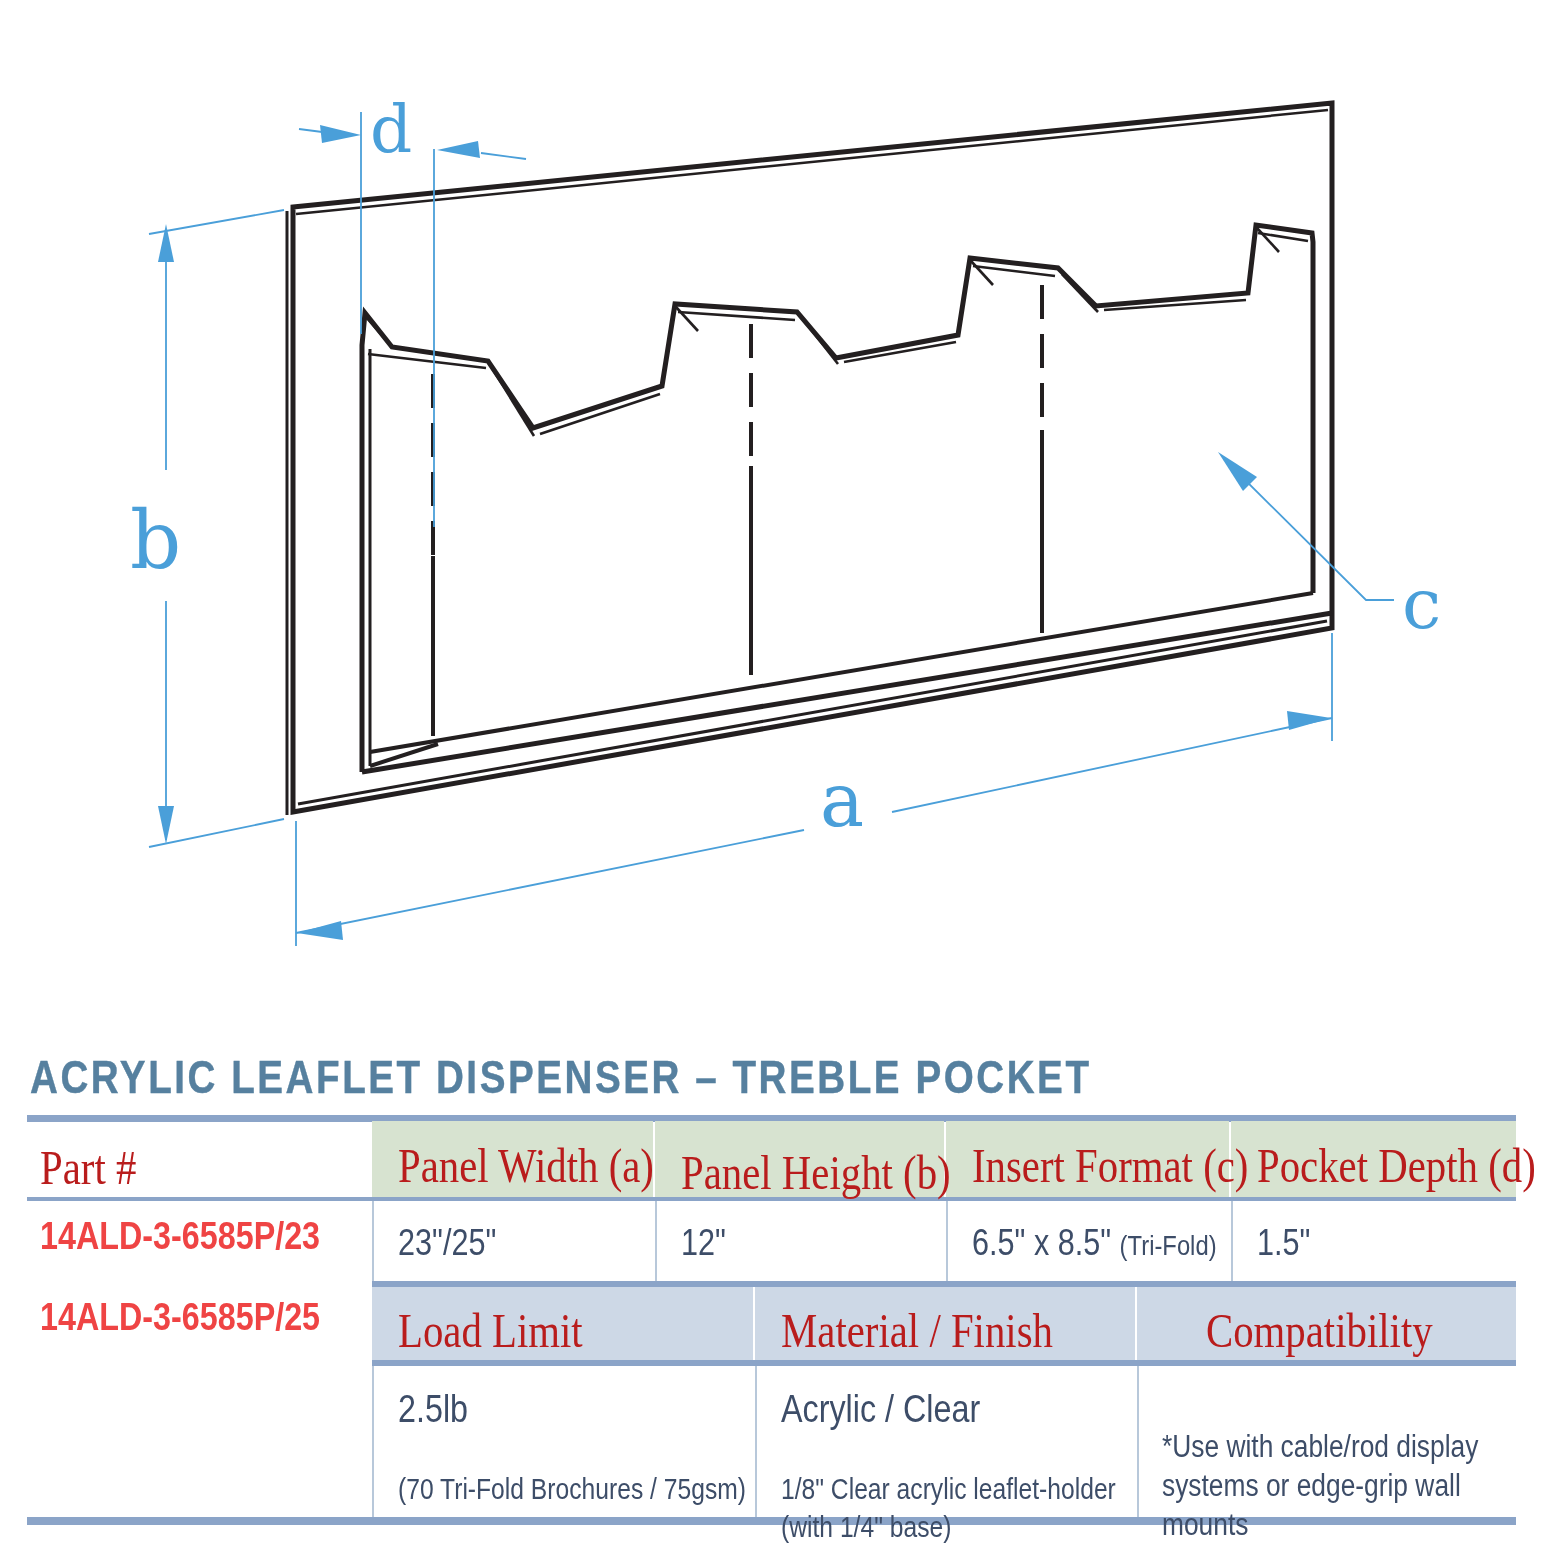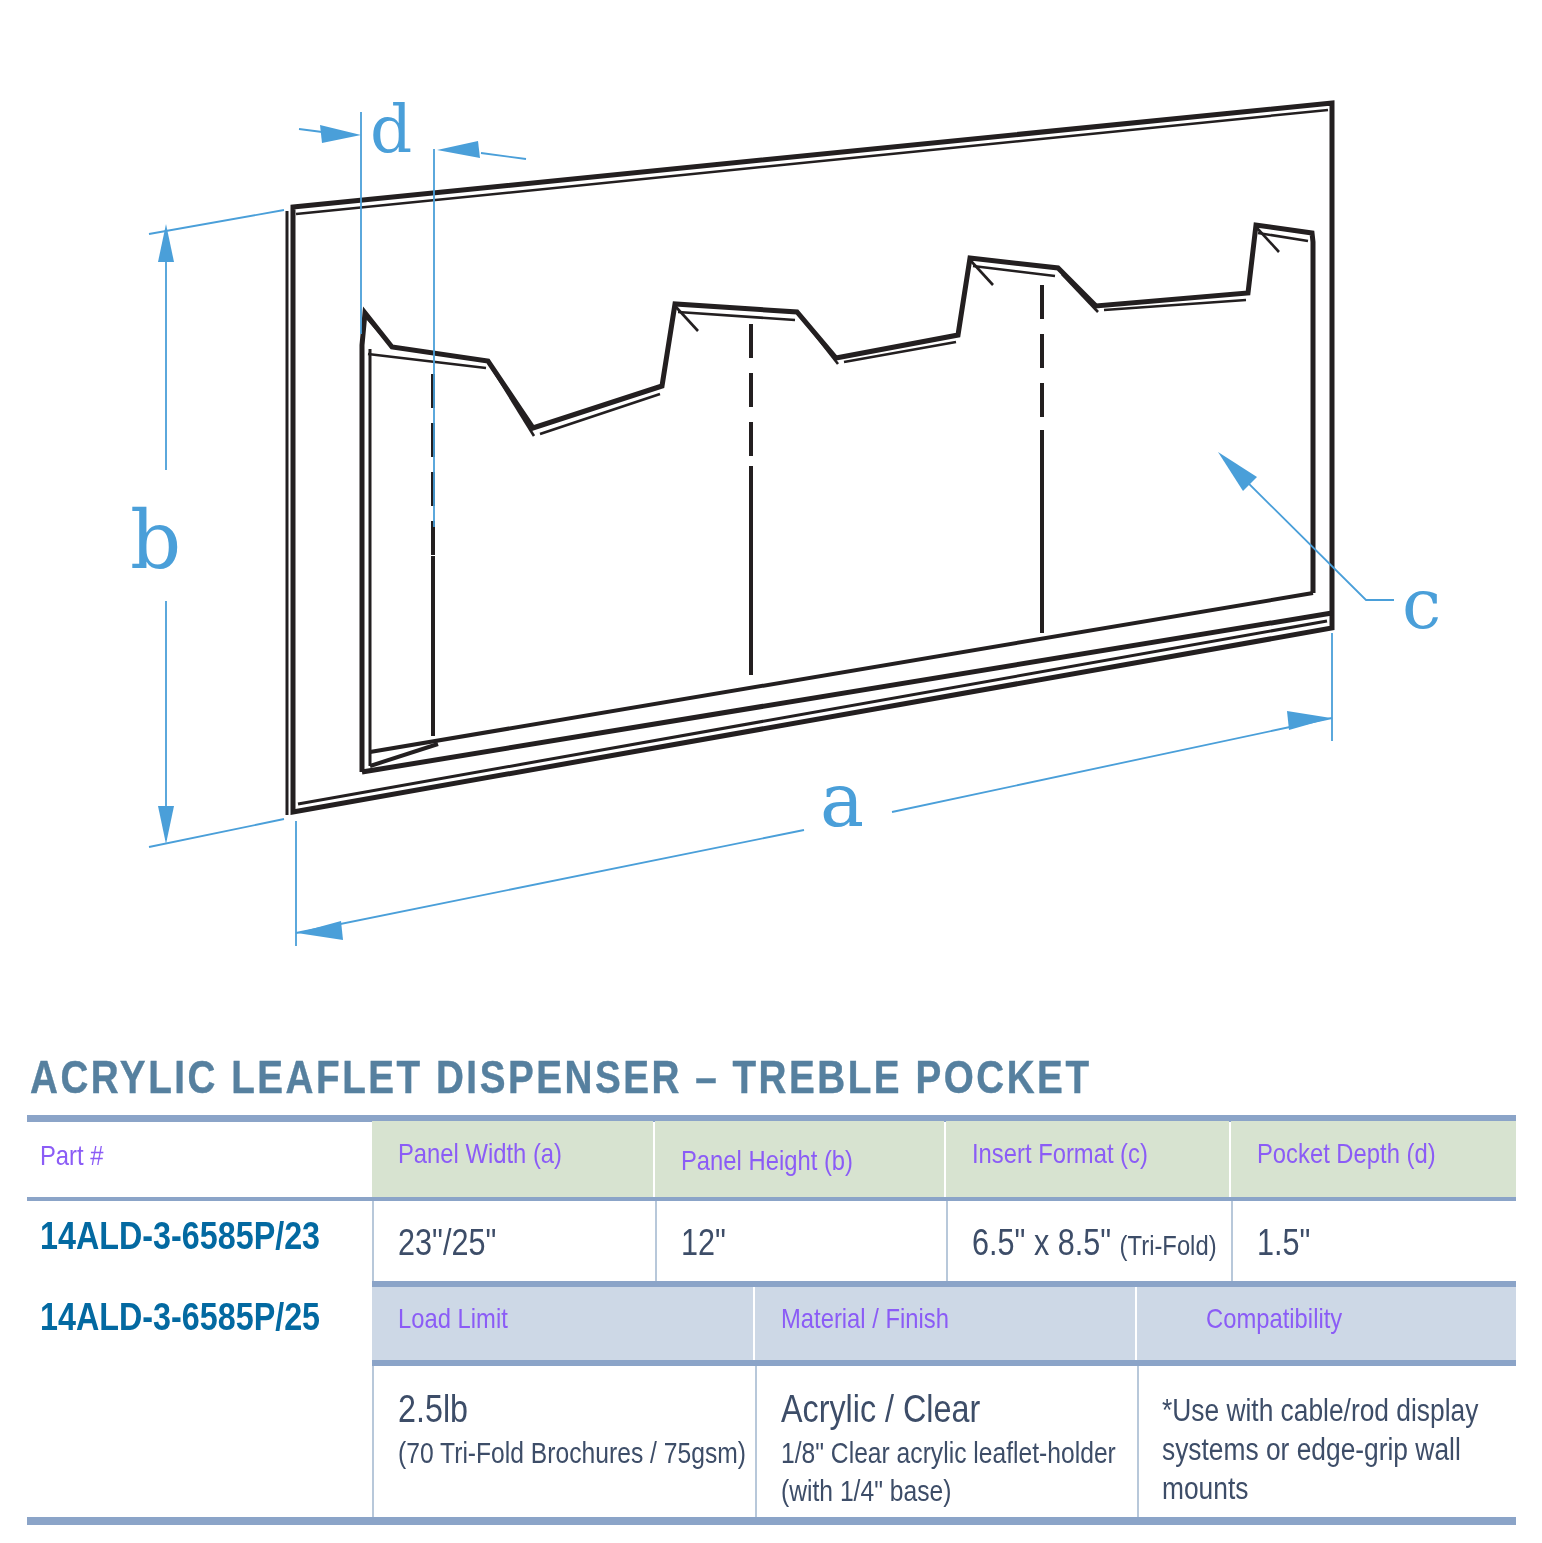--- a/index.html
+++ b/index.html
@@ -12,25 +12,25 @@
   .cond{display:inline-block;transform:scaleX(0.85);transform-origin:0 50%;white-space:nowrap;}
   #page-title{
     left:30px;top:1050px;font-size:46px;letter-spacing:3px;color:#56809f;
     transform:scaleX(0.84);transform-origin:0 0;white-space:nowrap;font-weight:bold;
     -webkit-text-stroke:0.4px #56809f;
   }
   .bar{position:absolute;background:#8ba4c8;}
   .gcell{position:absolute;top:1121px;height:76px;background:#d7e3d0;}
   .bcell{position:absolute;top:1287px;height:73px;background:#cdd8e6;}
   .vline{position:absolute;width:2px;background:#b8c8da;}
-  .hdr{font-size:28px;color:#8b5cf6;}
+  .hdr{font-size:48px;color:#b91c1c;font-family:Liberation Serif, serif;}
   .val{font-size:36px;color:#3d4d68;}
   .small{font-size:28px;}
-  .pn{font-size:38px;font-weight:bold;color:#0369a1;}
-  .note{font-size:29px;line-height:38px;color:#3d4d68;}
+  .pn{font-size:38px;font-weight:bold;color:#ef4444;}
+  .note{font-size:29px;line-height:38px;color:#3d4d68;margin-top:36px;}
 </style>
 </head>
 <body>
 
 <div id="sheet">
 
   <svg width="1542" height="1040" viewBox="0 0 1542 1040">
 
     <g stroke="#231f20" fill="none">
       <path d="M293,207 L1332,103 L1332,628 L293,812 Z" stroke-width="5"></path>

